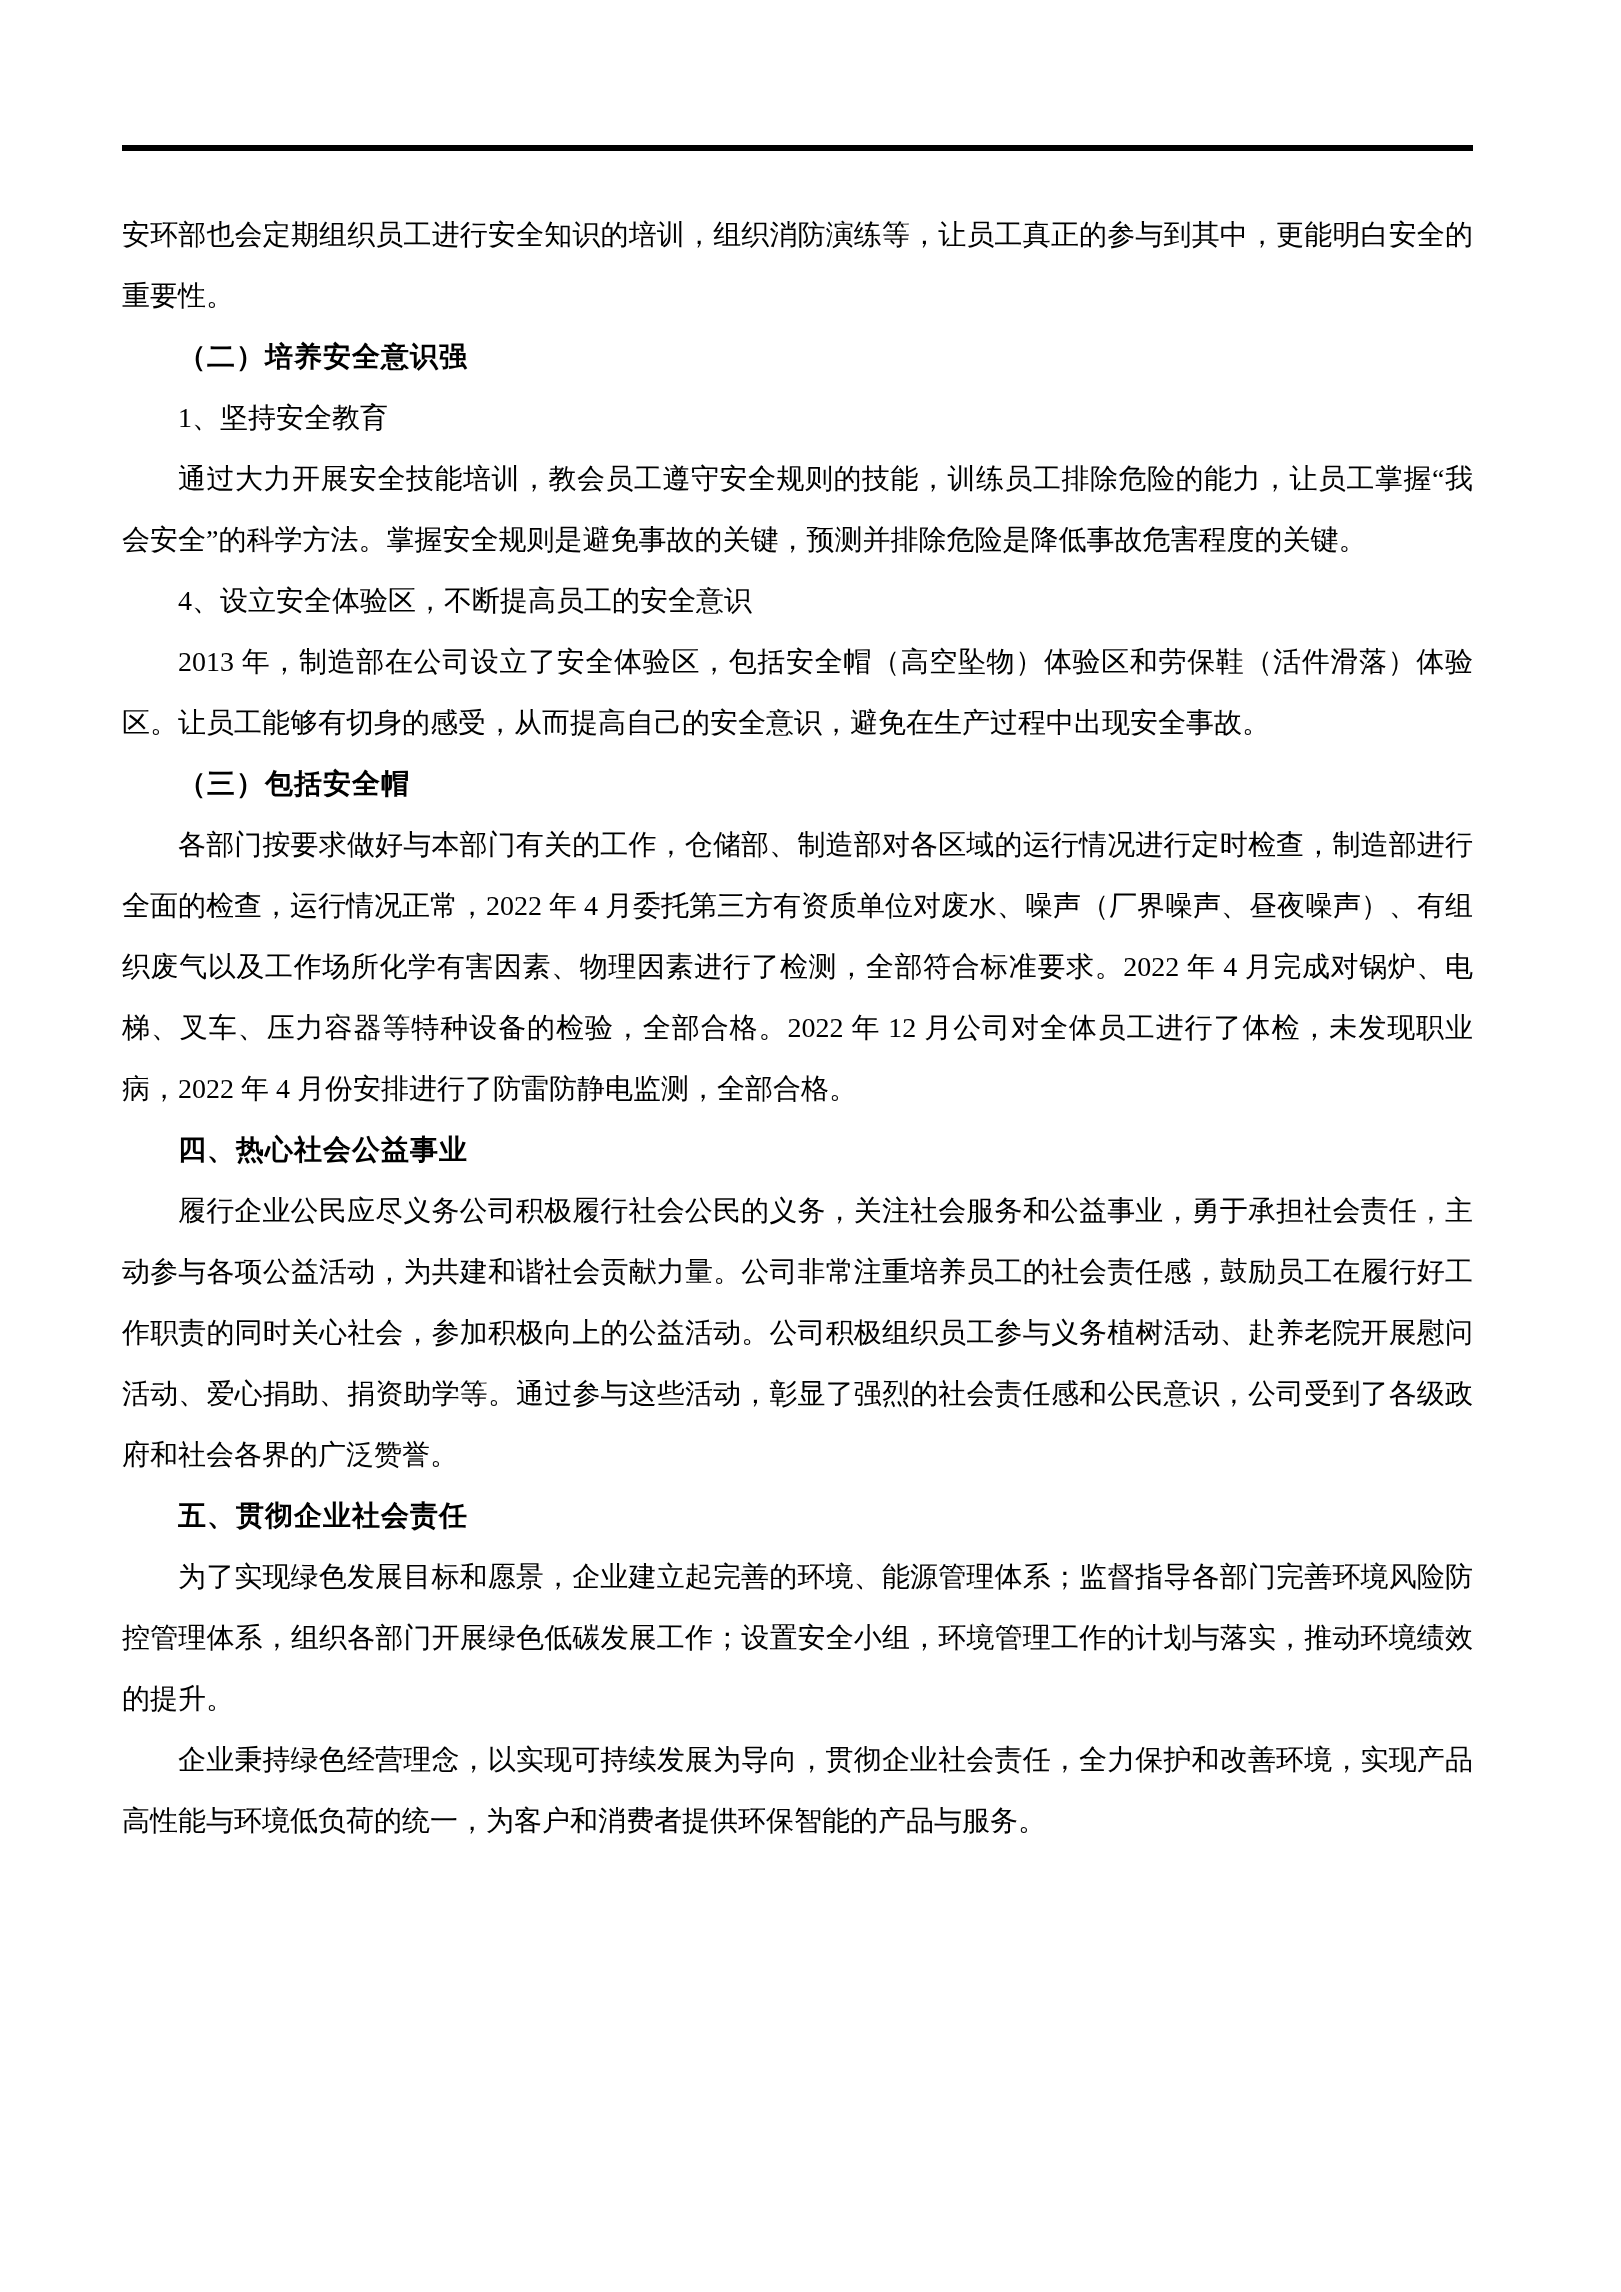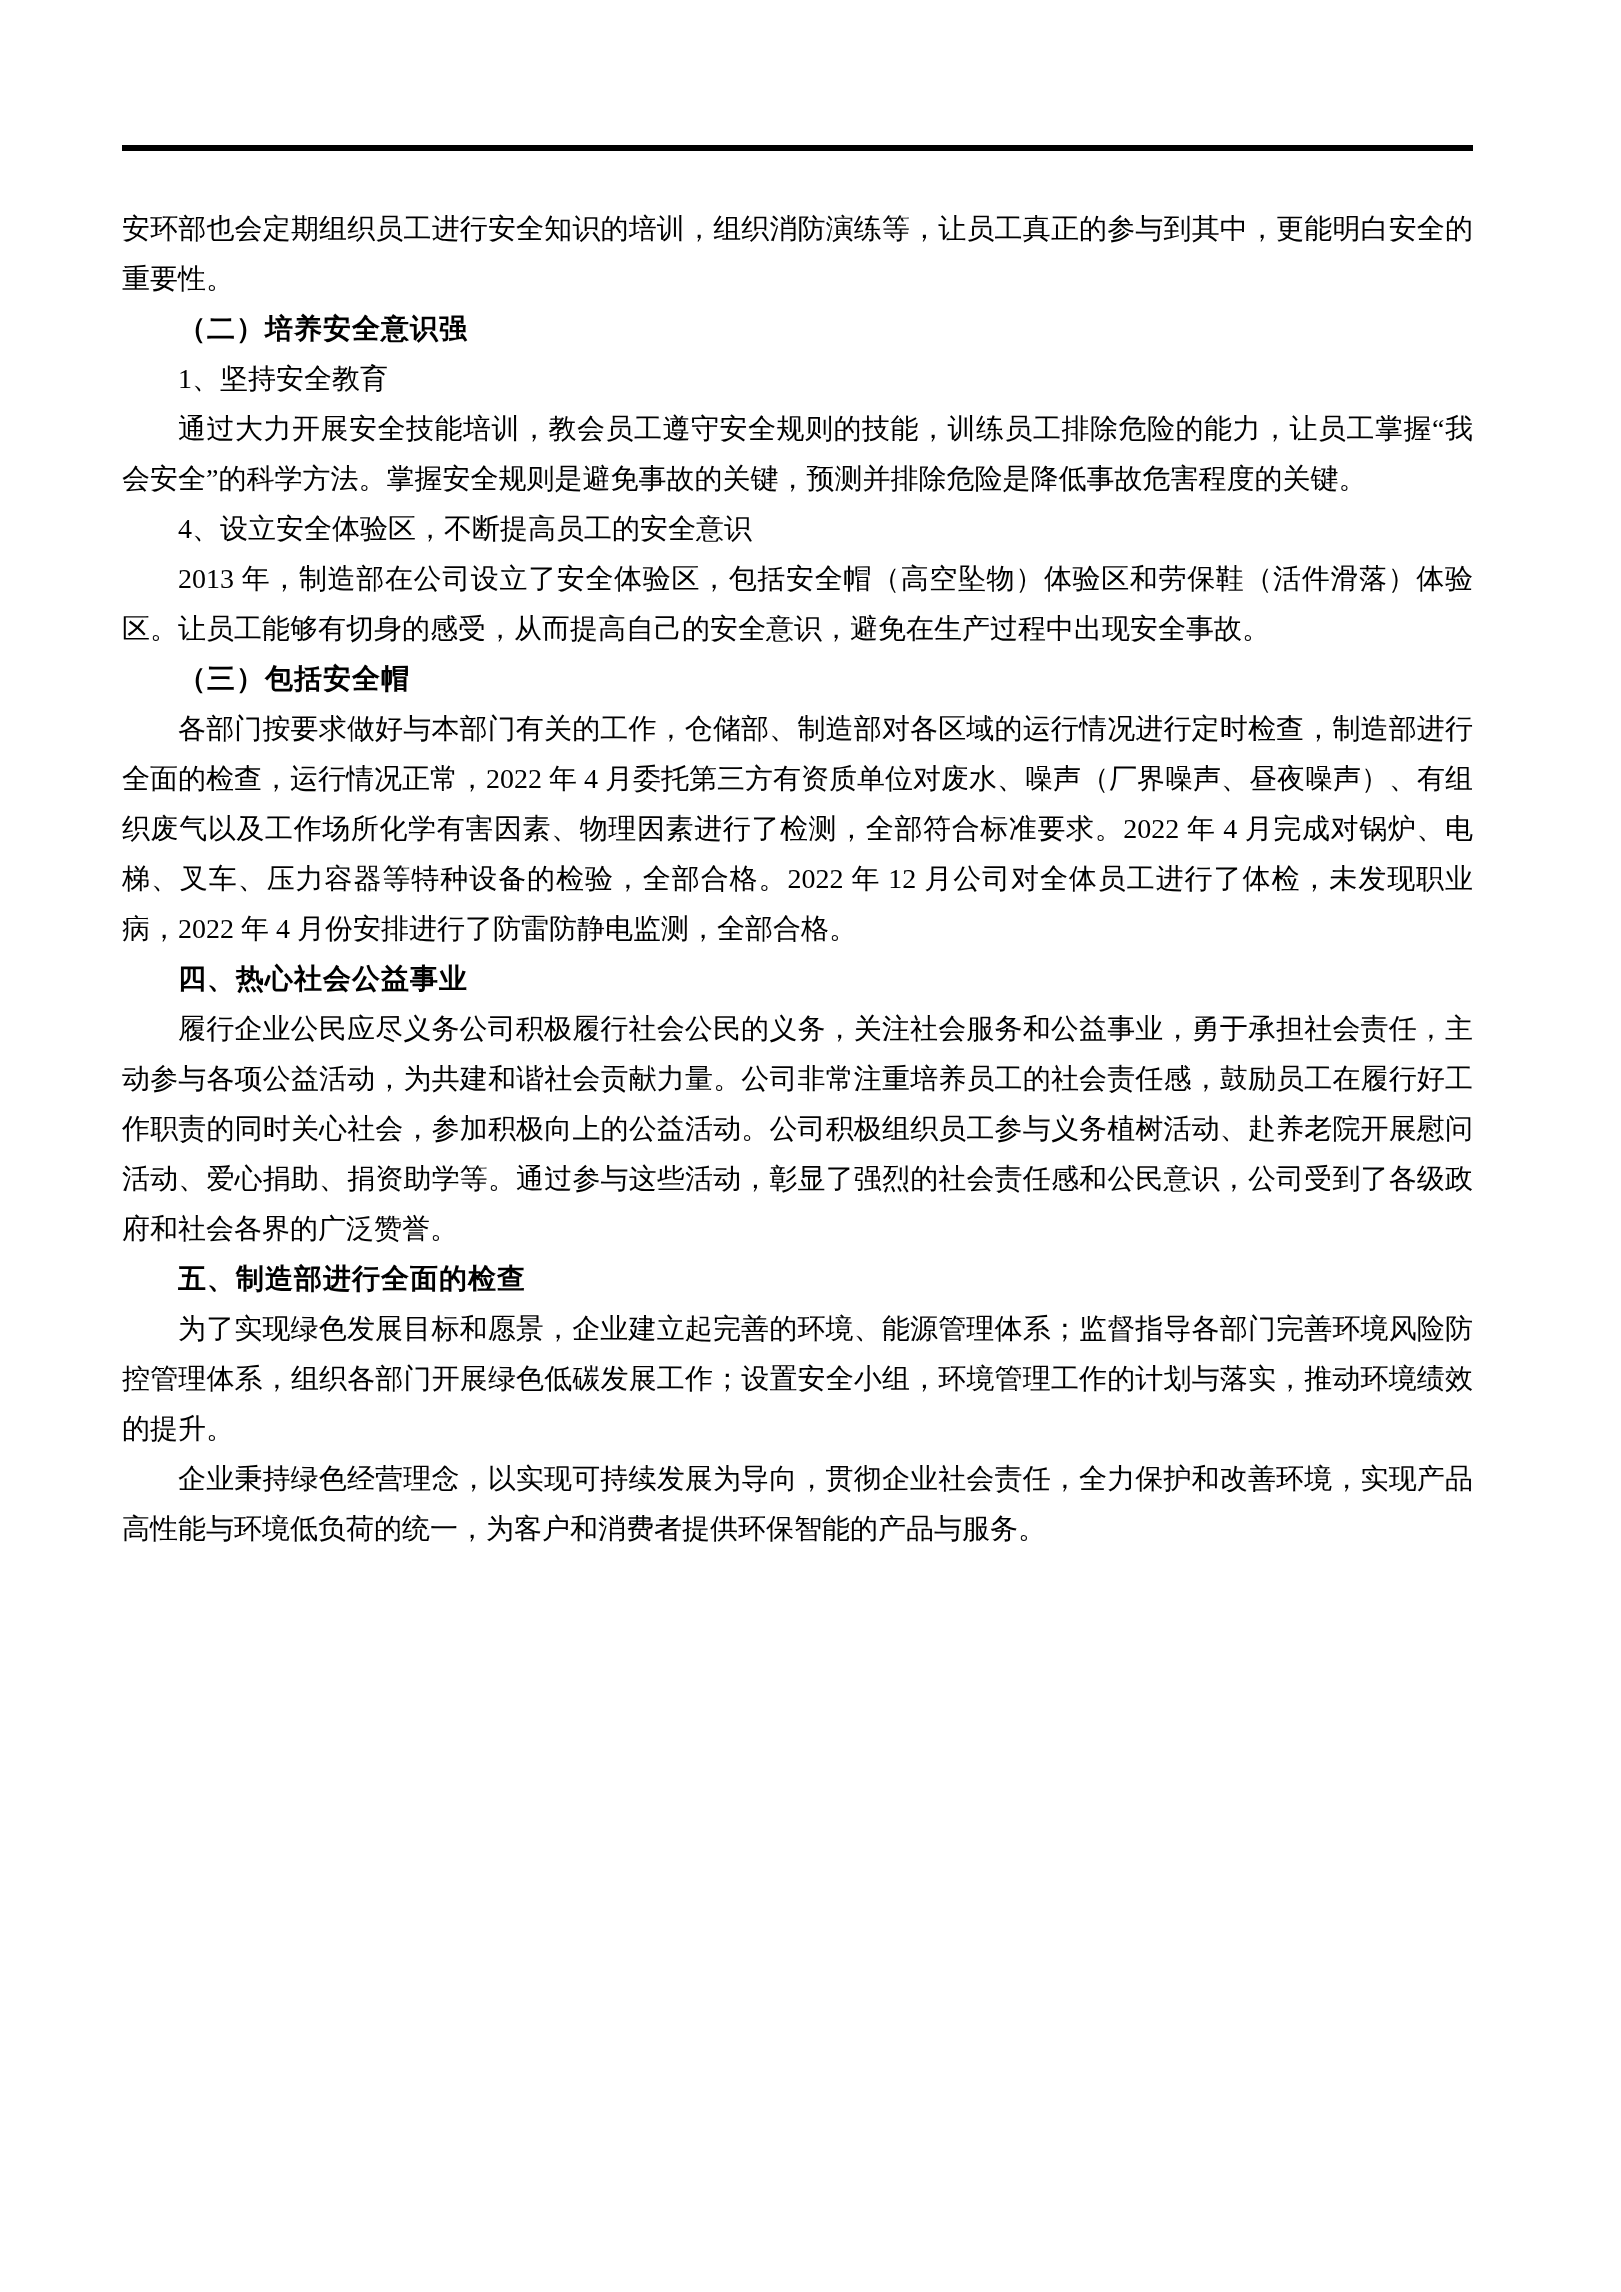--- a/index.html
+++ b/index.html
@@ -23,21 +23,21 @@
     width: 1351px;
     height: 5.9px;
     background: #000000;
   }
   .content {
     position: absolute;
     left: 122px;
     top: 204px;
     width: 1351px;
     font-size: 28px;
-    line-height: 50px;
+    line-height: 61px;
     text-align: justify;
     text-justify: inter-ideograph;
   }
   .content p {
     margin: 0;
     padding: 0;
   }
   .indent {
     text-indent: 2em;
   }
@@ -60,18 +60,18 @@
     <p class="no-indent">安环部也会定期组织员工进行安全知识的培训，组织消防演练等，让员工真正的参与到其中，更能明白安全的重要性。</p>
     <p class="heading">（二）培养安全意识强</p>
     <p class="indent">1、坚持安全教育</p>
     <p class="indent">通过大力开展安全技能培训，教会员工遵守安全规则的技能，训练员工排除危险的能力，让员工掌握“我会安全”的科学方法。掌握安全规则是避免事故的关键，预测并排除危险是降低事故危害程度的关键。</p>
     <p class="indent">4、设立安全体验区，不断提高员工的安全意识</p>
     <p class="indent">2013 年，制造部在公司设立了安全体验区，包括安全帽（高空坠物）体验区和劳保鞋（活件滑落）体验区。让员工能够有切身的感受，从而提高自己的安全意识，避免在生产过程中出现安全事故。</p>
     <p class="heading">（三）包括安全帽</p>
     <p class="indent">各部门按要求做好与本部门有关的工作，仓储部、制造部对各区域的运行情况进行定时检查，制造部进行全面的检查，运行情况正常，2022 年 4 月委托第三方有资质单位对废水、噪声（厂界噪声、昼夜噪声）、有组织废气以及工作场所化学有害因素、物理因素进行了检测，全部符合标准要求。2022 年 4 月完成对锅炉、电梯、叉车、压力容器等特种设备的检验，全部合格。2022 年 12 月公司对全体员工进行了体检，未发现职业病，2022 年 4 月份安排进行了防雷防静电监测，全部合格。</p>
     <p class="heading">四、热心社会公益事业</p>
     <p class="indent">履行企业公民应尽义务公司积极履行社会公民的义务，关注社会服务和公益事业，勇于承担社会责任，主动参与各项公益活动，为共建和谐社会贡献力量。公司非常注重培养员工的社会责任感，鼓励员工在履行好工作职责的同时关心社会，参加积极向上的公益活动。公司积极组织员工参与义务植树活动、赴养老院开展慰问活动、爱心捐助、捐资助学等。通过参与这些活动，彰显了强烈的社会责任感和公民意识，公司受到了各级政府和社会各界的广泛赞誉。</p>
-    <p class="heading">五、制造部进行全面的检查</p>
+    <p class="heading">五、贯彻企业社会责任</p>
     <p class="indent">为了实现绿色发展目标和愿景，企业建立起完善的环境、能源管理体系；监督指导各部门完善环境风险防控管理体系，组织各部门开展绿色低碳发展工作；设置安全小组，环境管理工作的计划与落实，推动环境绩效的提升。</p>
     <p class="indent">企业秉持绿色经营理念，以实现可持续发展为导向，贯彻企业社会责任，全力保护和改善环境，实现产品高性能与环境低负荷的统一，为客户和消费者提供环保智能的产品与服务。</p>
   </div>
 </div>
 
 
 </body></html>

